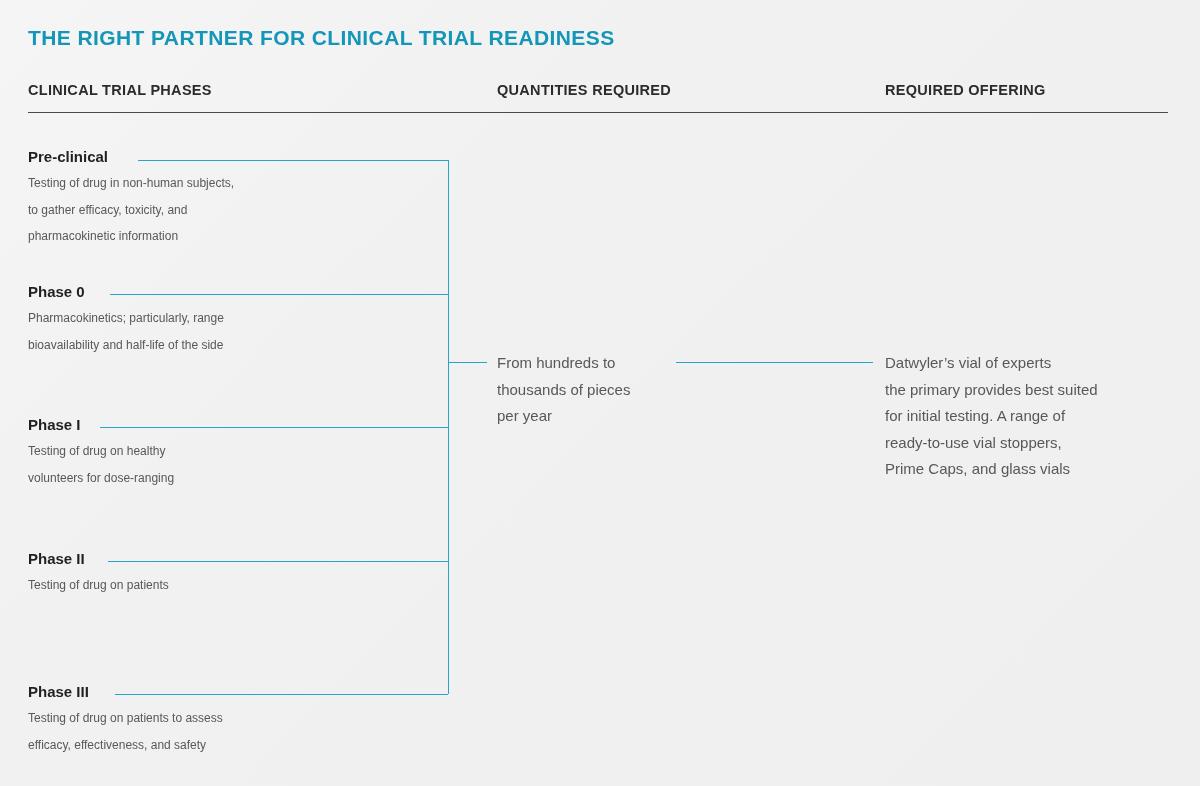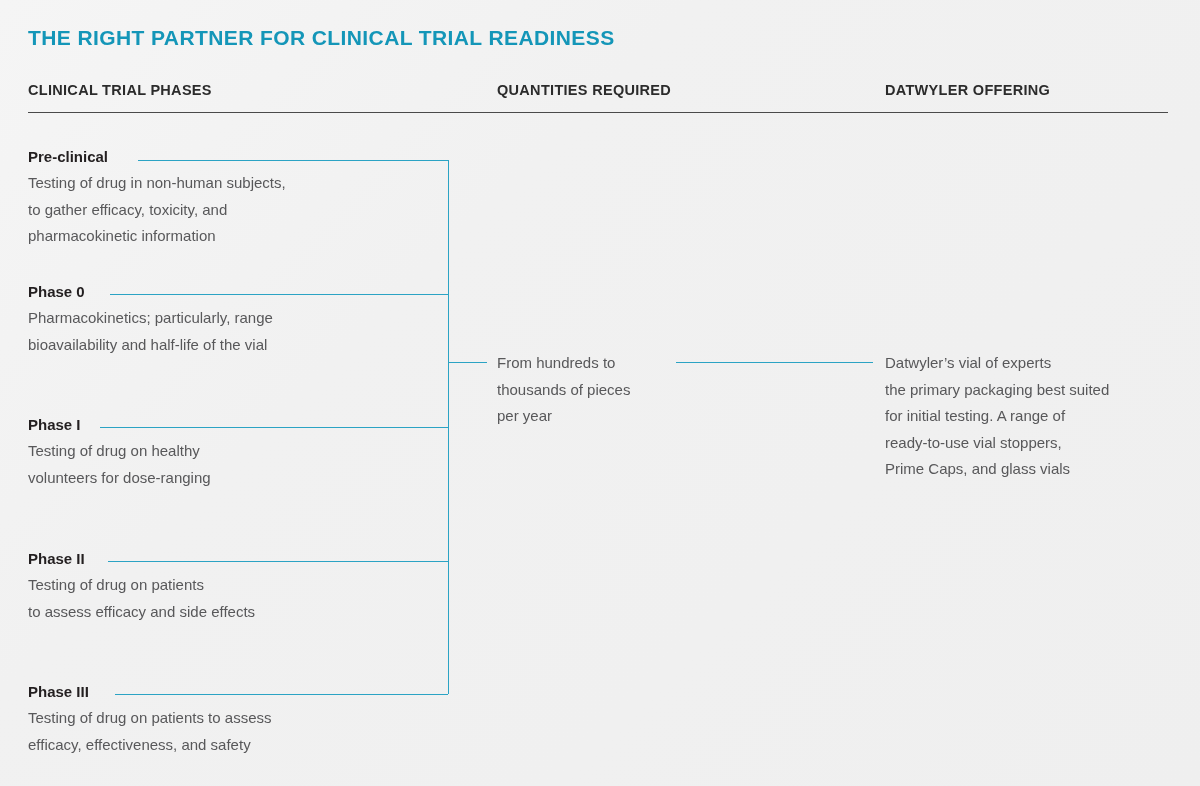--- a/index.html
+++ b/index.html
@@ -66,21 +66,21 @@
   }
   .phase-label {
     font-size: 15px;
     font-weight: bold;
     color: #231f20;
     line-height: 18px;
     white-space: nowrap;
     display: inline-block;
   }
   .phase-desc {
-    font-size: 15px;
+    font-size: 12px;
     color: #58585a;
     line-height: 26.5px;
     margin-top: 4px;
   }
   .phase-desc span { display: block; white-space: nowrap; }
 
   .p0 { top: 148px; }
   .p1 { top: 283px; }
   .p2 { top: 416px; }
   .p3 { top: 550px; }
@@ -152,54 +152,53 @@
 </style>
 </head>
 <body>
 
 <div class="infographic">
 
   <div class="title">THE RIGHT PARTNER FOR CLINICAL TRIAL READINESS</div>
 
   <div class="col-header c1">CLINICAL TRIAL PHASES</div>
   <div class="col-header c2">QUANTITIES REQUIRED</div>
-  <div class="col-header c3">DATWYLER OFFERING</div>
+  <div class="col-header c3">REQUIRED OFFERING</div>
 
   <div class="header-rule"></div>
 
   <div class="phase p0">
     <div class="phase-label">Pre-clinical</div>
     <div class="phase-desc">
       <span>Testing of drug in non-human subjects,</span>
       <span>to gather efficacy, toxicity, and</span>
       <span>pharmacokinetic information</span>
     </div>
   </div>
 
   <div class="phase p1">
     <div class="phase-label">Phase 0</div>
     <div class="phase-desc">
       <span>Pharmacokinetics; particularly, range</span>
-      <span>bioavailability and half-life of the vial</span>
+      <span>bioavailability and half-life of the side</span>
     </div>
   </div>
 
   <div class="phase p2">
     <div class="phase-label">Phase I</div>
     <div class="phase-desc">
       <span>Testing of drug on healthy</span>
       <span>volunteers for dose-ranging</span>
     </div>
   </div>
 
   <div class="phase p3">
     <div class="phase-label">Phase II</div>
     <div class="phase-desc">
       <span>Testing of drug on patients</span>
-      <span>to assess efficacy and side effects</span>
     </div>
   </div>
 
   <div class="phase p4">
     <div class="phase-label">Phase III</div>
     <div class="phase-desc">
       <span>Testing of drug on patients to assess</span>
       <span>efficacy, effectiveness, and safety</span>
     </div>
   </div>
@@ -216,19 +215,19 @@
   <div class="mid-line-right"></div>
 
   <div class="quantities">
     <span>From hundreds to</span>
     <span>thousands of pieces</span>
     <span>per year</span>
   </div>
 
   <div class="offering">
     <span>Datwyler’s vial of experts</span>
-    <span>the primary packaging best suited</span>
+    <span>the primary provides best suited</span>
     <span>for initial testing. A range of</span>
     <span>ready-to-use vial stoppers,</span>
     <span>Prime Caps, and glass vials</span>
   </div>
 
 </div>
 
 </body></html>

